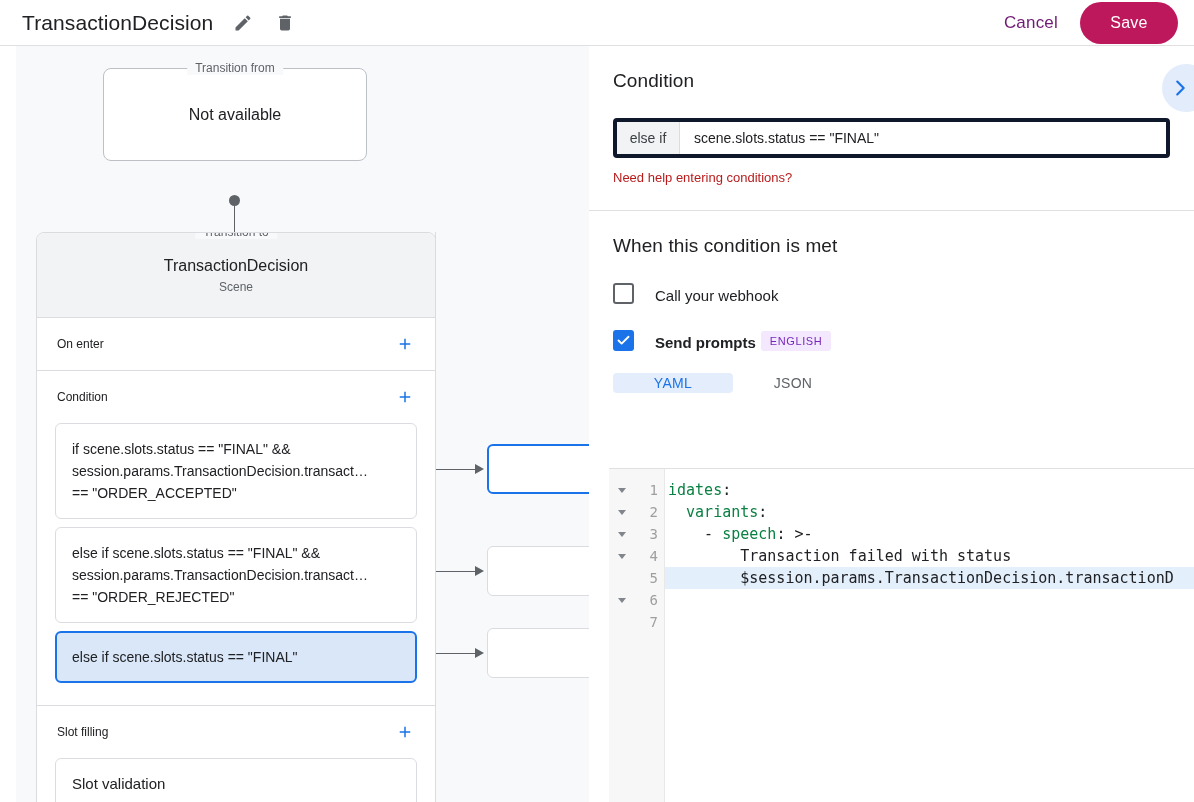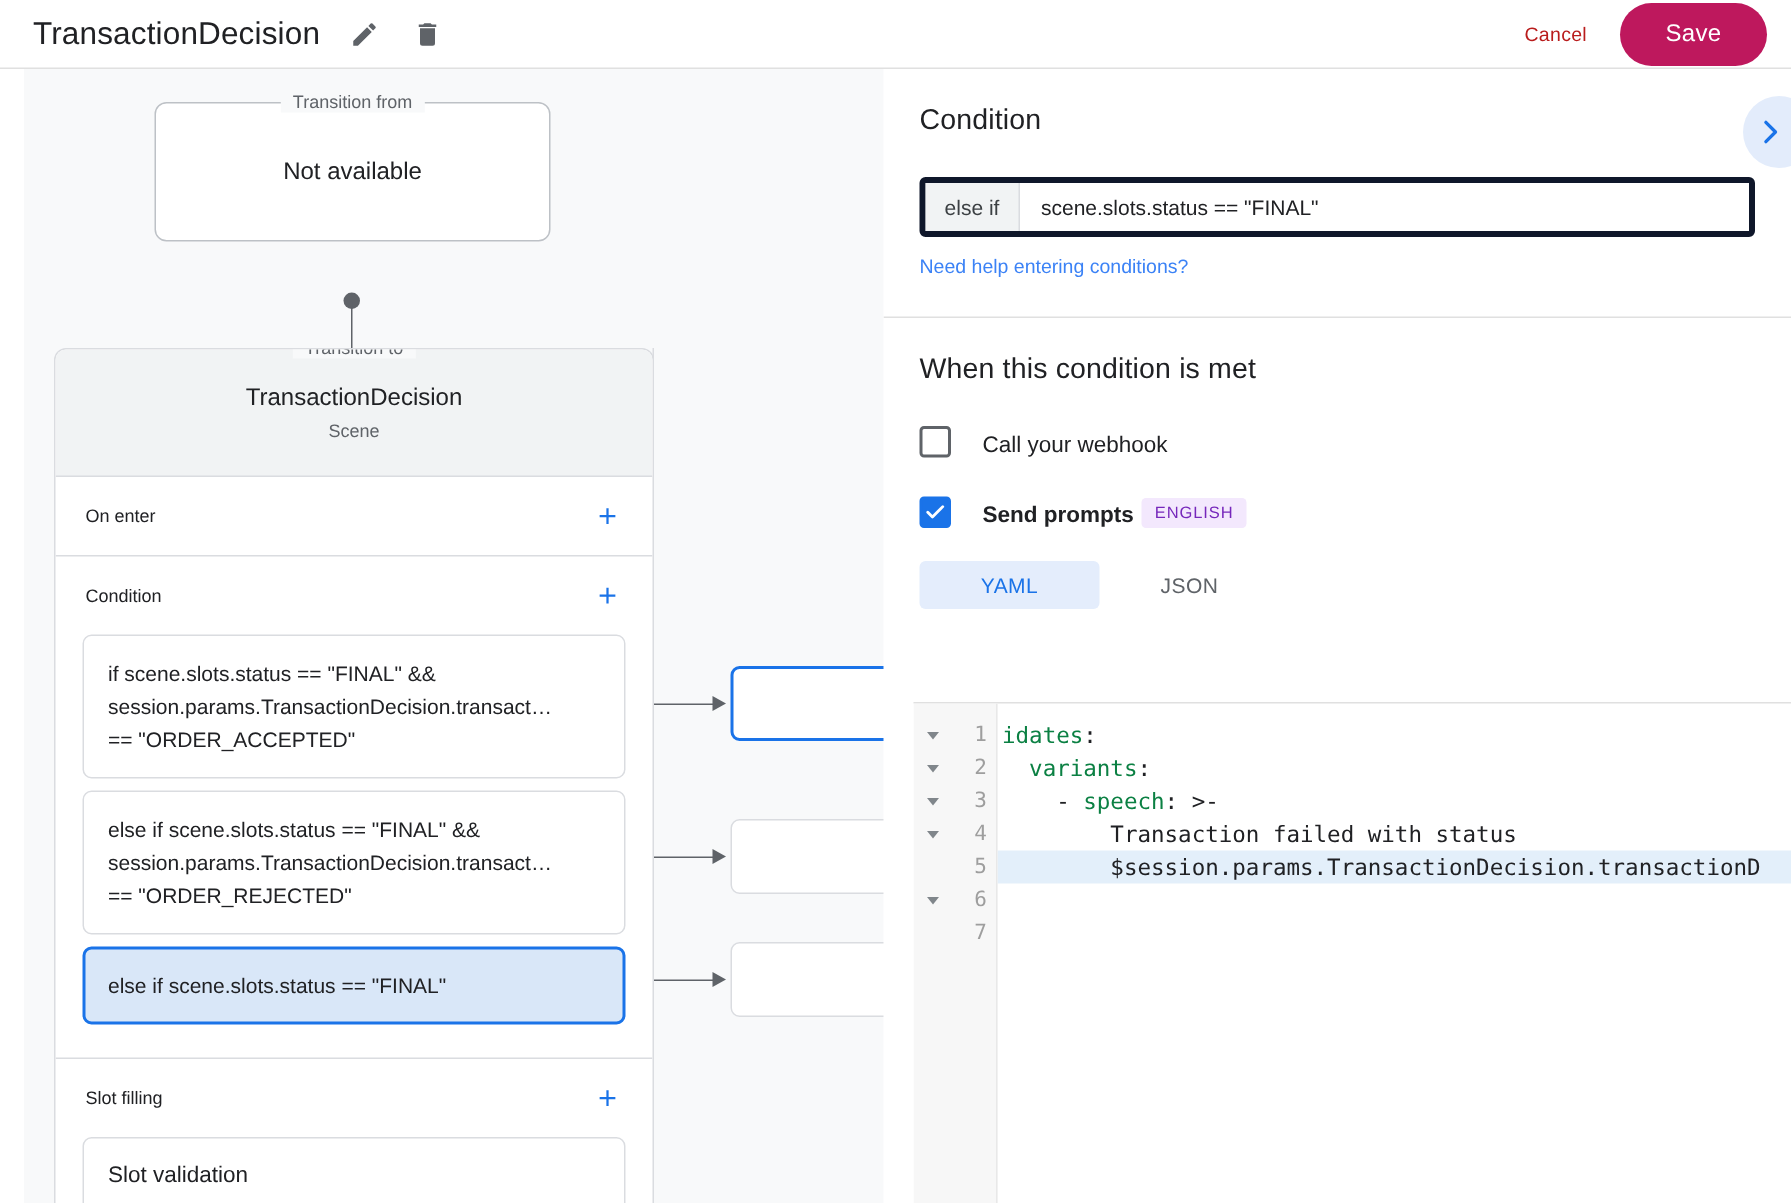--- a/index.html
+++ b/index.html
@@ -24,21 +24,21 @@
   }
   .icon-btn {
     width: 24px; height: 24px; margin-left: 18px;
     display: flex; align-items: center; justify-content: center;
     cursor: pointer; background: none; border: none;
   }
   .icon-btn svg { display: block; }
   .topbar-spacer { flex: 1; }
   .cancel-btn {
     background: none; border: none; cursor: pointer;
-    color: #b91c1c; font-size: 13px; font-family: inherit;
+    color: #701a75; font-size: 17px; font-family: inherit;
     padding: 8px 12px; letter-spacing: .2px;
   }
   .save-btn {
     margin-left: 10px; margin-right: 16px;
     background: #be185d; color: #fff; border: none; border-radius: 22px;
     height: 42px; min-width: 98px; font-size: 16px; font-family: inherit;
     cursor: pointer; letter-spacing: .2px;
   }
 
   
@@ -182,21 +182,21 @@
     border-right: 1px solid #dadce0;
     display: flex; align-items: center; justify-content: center;
     font-size: 14px; color: #3c4043;
   }
   .cond-input {
     flex: 1; border: none; outline: none; padding: 0 14px;
     font-size: 14px; color: #202124; font-family: inherit; background: #fff;
   }
   .help-link {
     display: inline-block; margin: 12px 0 0 24px;
-    font-size: 13px; color: #3b82f6; text-decoration: none; cursor: pointer;
+    font-size: 13px; color: #b91c1c; text-decoration: none; cursor: pointer;
   }
   .hr { height: 1px; background: #e0e0e0; margin-top: 24px; }
 
   .right-sec-met { padding: 24px 24px 0 24px; }
   .met-title { font-size: 19px; color: #202124; letter-spacing: .1px; }
 
   .check-row { display: flex; align-items: flex-end; margin-top: 26px; }
   .cbox {
     width: 21px; height: 21px; border: 2px solid #5f6368; border-radius: 3px;
     background: #fff; cursor: pointer; flex: none;
@@ -214,21 +214,21 @@
   }
   .met-desc {
     margin-top: 16px; font-size: 13.5px; color: #3c4043; line-height: 20px;
     max-width: 560px;
   }
   .met-desc a { color: #1a73e8; text-decoration: none; cursor: pointer; }
 
   
   .tabs { display: flex; margin-top: 22px; }
   .tab {
-    min-width: 120px; height: 32px;
+    min-width: 120px; height: 20px;
     display: flex; align-items: center; justify-content: center;
     font-size: 14px; color: #5f6368; cursor: pointer; border-radius: 4px;
     letter-spacing: .3px;
   }
   .tab.active { background: #e4edfc; color: #1a73e8; }
 
   
   .editor {
     position: absolute; left: 609px; top: 468px; right: 0; bottom: 0;
     border-top: 1px solid #e0e0e0;

